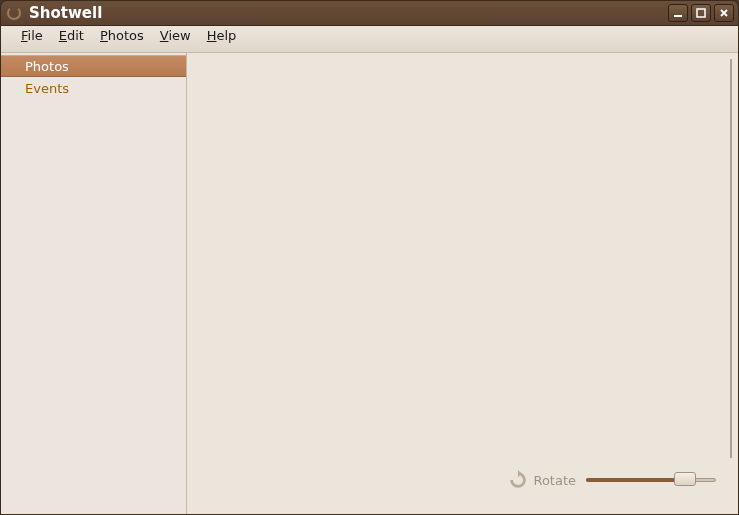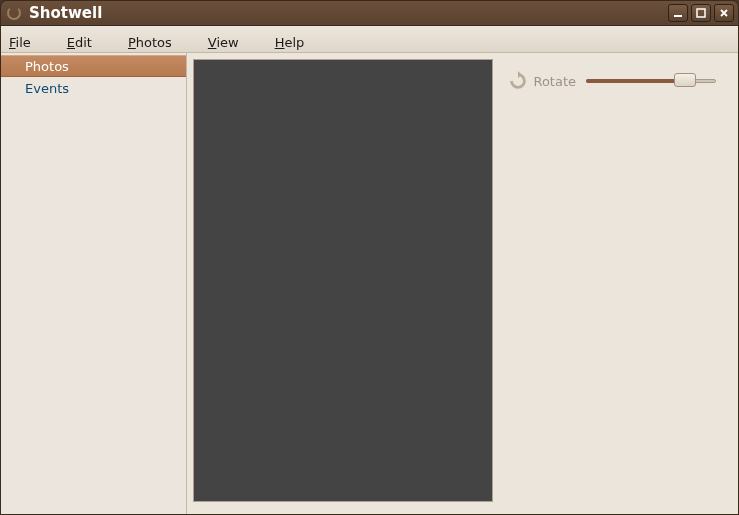--- a/index.html
+++ b/index.html
@@ -4,28 +4,28 @@
 <style>
 * { box-sizing: border-box; margin: 0; padding: 0; font-family: "DejaVu Sans", "Liberation Sans", sans-serif; }
 body { width: 739px; height: 515px; background: #4a3728; overflow: hidden; }
 .window { width: 739px; height: 515px; display: flex; flex-direction: column; border: 1px solid #3a2a1e; border-radius: 6px 6px 0 0; overflow: hidden; }
 .titlebar { height: 25px; background: linear-gradient(to bottom, #6b4f3a 0%, #5a4230 100%); display: flex; align-items: center; position: relative; border-bottom: 1px solid #3a2a1e; border-radius: 6px 6px 0 0; }
 .titlebar-spinner { width: 14px; height: 14px; margin-left: 6px; border: 2px solid #9a7c5e; border-top-color: transparent; border-radius: 50%; }
 .titlebar-title { position: absolute; left: 0; right: 0; text-align: left; color: #fff; font-weight: bold; font-size: 15px; pointer-events: none; margin-left: 28px; }
 .titlebar-buttons { position: absolute; right: 4px; top: 3px; display: flex; gap: 3px; }
 .titlebar-btn { width: 20px; height: 18px; background: linear-gradient(to bottom, #7a5d43, #5a4230); border: 1px solid #2e2218; border-radius: 3px; display: flex; align-items: center; justify-content: center; cursor: pointer; }
 .titlebar-btn svg { width: 10px; height: 10px; }
-.menubar { height: 27px; background: linear-gradient(to bottom, #ece5db 0%, #e0d7cb 100%); display: flex; align-items: flex-end; padding: 0 4px; gap: 28px; border-bottom: 1px solid #c4b8a8; font-size: 13px; color: #1a1a1a; }
+.menubar { height: 27px; background: linear-gradient(to bottom, #ece5db 0%, #e0d7cb 100%); display: flex; align-items: flex-start; padding: 0 16px; gap: 8px; border-bottom: 1px solid #c4b8a8; font-size: 13px; color: #1a1a1a; }
 .menu-item { cursor: pointer; padding: 2px 4px; }
 .menu-item .mn { text-decoration: underline; }
 .main { flex: 1; display: flex; background: #ece5db; }
 .sidebar { width: 186px; background: #ece5de; border-right: 1px solid #c4b8a8; padding-top: 2px; }
-.sidebar-item { height: 22px; display: flex; align-items: center; padding-left: 24px; font-size: 13px; color: #0c4a6e; cursor: pointer; }
+.sidebar-item { height: 22px; display: flex; align-items: center; padding-left: 24px; font-size: 13px; color: #a16207; cursor: pointer; }
 .sidebar-item.selected { background: linear-gradient(to bottom, #c38a63 0%, #b77a50 100%); color: #fff; border-top: 1px solid #d6a581; border-bottom: 1px solid #9a6440; }
-.content { flex: 1; display: flex; flex-direction: row; padding: 6px 6px 12px 6px; }
+.content { flex: 1; display: flex; flex-direction: column; padding: 6px 6px 12px 6px; align-items: flex-end; }
 .canvas { flex: 1; background: #444444; border: 1px solid #aaa093; }
 .toolbar { height: 44px; display: flex; align-items: center; padding: 4px 8px; gap: 4px; }
 .tbtn { display: flex; align-items: center; gap: 4px; padding: 4px 6px; color: #9e9284; font-size: 13px; cursor: default; }
 .tbtn svg { width: 22px; height: 22px; }
 .slider-wrap { margin-left: auto; display: flex; align-items: center; padding-right: 8px; }
 .slider { width: 130px; height: 18px; position: relative; cursor: pointer; }
 .slider-track { position: absolute; top: 7px; left: 0; right: 0; height: 4px; background: #d0c6b8; border: 1px solid #a89a87; border-radius: 2px; }
 .slider-fill { position: absolute; top: 7px; left: 0; width: 70%; height: 4px; background: #8a5a3a; border-radius: 2px 0 0 2px; }
 .slider-thumb { position: absolute; top: 1px; left: 68%; width: 22px; height: 14px; background: linear-gradient(to bottom, #f5efe5, #ddd3c4); border: 1px solid #9e9284; border-radius: 3px; }
 </style>

